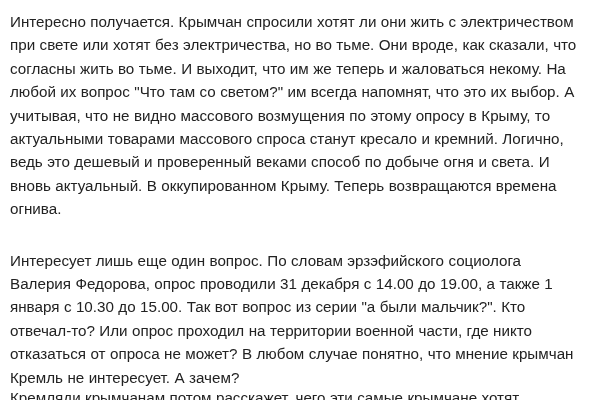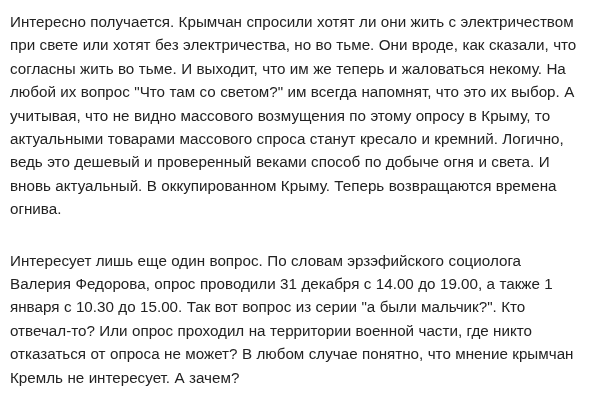--- a/index.html
+++ b/index.html
@@ -45,13 +45,16 @@
   .clipped .para {
     margin: 0;
   }
 </style>
 </head>
 <body>
 
 <div class="page">
   <p class="para">Интересно получается. Крымчан спросили хотят ли они жить с электричеством при свете или хотят без электричества, но во тьме. Они вроде, как сказали, что согласны жить во тьме. И выходит, что им же теперь и жаловаться некому. На любой их вопрос "Что там со светом?" им всегда напомнят, что это их выбор. А учитывая, что не видно массового возмущения по этому опросу в Крыму, то актуальными товарами массового спроса станут кресало и кремний. Логично, ведь это дешевый и проверенный веками способ по добыче огня и света. И вновь актуальный. В оккупированном Крыму. Теперь возвращаются времена огнива.</p>
   <p class="para">Интересует лишь еще один вопрос. По словам эрзэфийского социолога Валерия Федорова, опрос проводили 31 декабря с 14.00 до 19.00, а также 1 января с 10.30 до 15.00. Так вот вопрос из серии "а были мальчик?". Кто отвечал-то? Или опрос проходил на территории военной части, где никто отказаться от опроса не может? В любом случае понятно, что мнение крымчан Кремль не интересует. А зачем?</p>
+  <div class="clipped">
+    <p class="para">Кремляди крымчанам потом расскажет, чего эти самые крымчане хотят</p>
+  </div>
 </div>
 
 </body></html>

